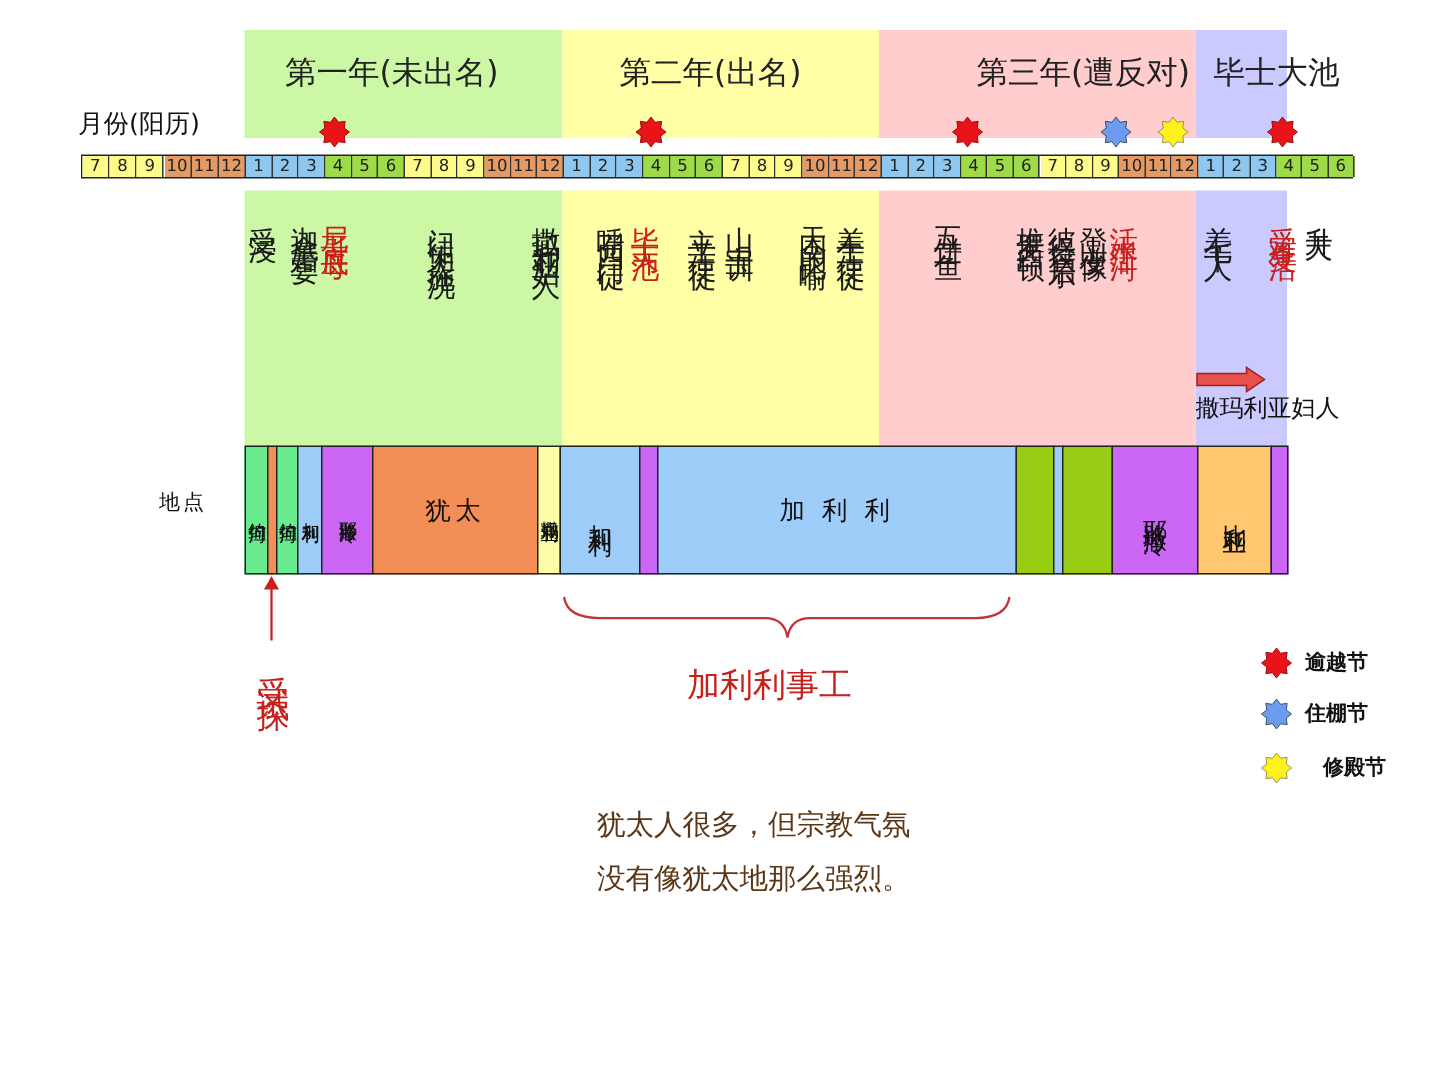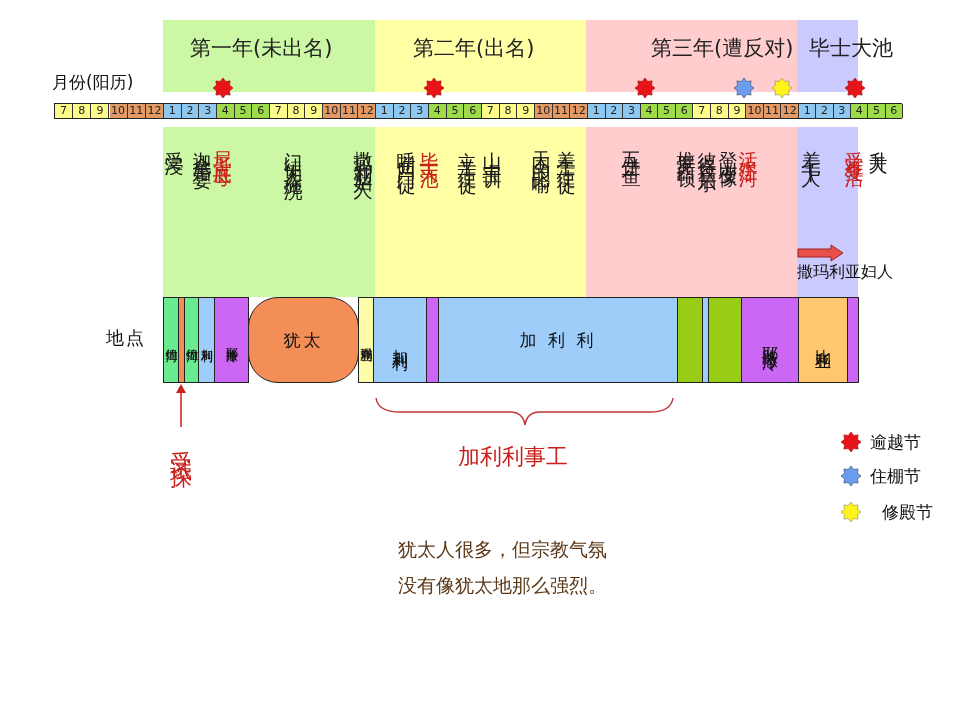--- a/index.html
+++ b/index.html
@@ -35,42 +35,42 @@
   .s-blue{background:#9fcdfa;}
   .s-purple{background:#cc66f5;}
   .s-lyellow{background:#fdfca8;}
   .s-olive{background:#99cc14;}
   .s-gold{background:#ffc870;}
   .focus-title{position:absolute;left:458px;top:442px;font-size:22px;color:#c8201c;white-space:nowrap;}
   .note{position:absolute;left:398px;font-size:19px;color:#5a3716;white-space:nowrap;margin-top:40px;}
   .temptation{position:absolute;left:169px;top:433px;writing-mode:vertical-rl;text-orientation:upright;
               font-size:22px;line-height:24px;letter-spacing:8px;color:#c8201c;}
   .legend-item{position:absolute;left:840px;height:24px;display:flex;align-items:center;}
-  .legend-item .lbl{margin-left:8px;font-size:17px;color:#111;}
+  .legend-item .lbl{margin-left:8px;font-size:14px;color:#111;font-weight:bold;}
 </style>
 </head>
 <body>
 
 <div class="band y1" style="left:163px;top:20px;width:212px;height:72px;"></div>
 <div class="band y2" style="left:375px;top:20px;width:211px;height:72px;"></div>
 <div class="band y3" style="left:586px;top:20px;width:211px;height:72px;"></div>
 <div class="band y4" style="left:797px;top:20px;width:61px;height:72px;"></div>
 
 <div class="band y1" style="left:163px;top:127px;width:212px;height:170px;"></div>
 <div class="band y2" style="left:375px;top:127px;width:211px;height:170px;"></div>
 <div class="band y3" style="left:586px;top:127px;width:211px;height:170px;"></div>
 <div class="band y4" style="left:797px;top:127px;width:61px;height:170px;"></div>
 
 <div class="year-title" style="left:190px;">第一年(未出名)</div>
 <div class="year-title" style="left:413px;">第二年(出名)</div>
 <div class="year-title" style="left:611px;margin-left:40px;">第三年(遭反对)</div>
 <div class="year-title" style="left:809px;">毕士大池</div>
 
 <div class="axis-label" style="left:52px;top:71px;">月份(阳历)</div>
-<div class="axis-label" style="left:106px;top:326px;font-size:18px;letter-spacing:2px;">地点</div>
+<div class="axis-label" style="left:106px;top:326px;font-size:14px;letter-spacing:2px;">地点</div>
 
 <svg class="star" style="left:212px;top:77px;" viewBox="0 0 22 22">
     <polygon points="21,11 17.5,13.7 18.1,18.1 13.7,17.5 11,21 8.3,17.5 3.9,18.1 4.5,13.7 1,11 4.5,8.3 3.9,3.9 8.3,4.5 11,1 13.7,4.5 18.1,3.9 17.5,8.3" fill="#e8141a" stroke="#900" stroke-width="0.6"></polygon>
   </svg>
 <svg class="star" style="left:423px;top:77px;" viewBox="0 0 22 22">
     <polygon points="21,11 17.5,13.7 18.1,18.1 13.7,17.5 11,21 8.3,17.5 3.9,18.1 4.5,13.7 1,11 4.5,8.3 3.9,3.9 8.3,4.5 11,1 13.7,4.5 18.1,3.9 17.5,8.3" fill="#e8141a" stroke="#900" stroke-width="0.6"></polygon>
   </svg>
 <svg class="star" style="left:634px;top:77px;" viewBox="0 0 22 22">
     <polygon points="21,11 17.5,13.7 18.1,18.1 13.7,17.5 11,21 8.3,17.5 3.9,18.1 4.5,13.7 1,11 4.5,8.3 3.9,3.9 8.3,4.5 11,1 13.7,4.5 18.1,3.9 17.5,8.3" fill="#e8141a" stroke="#900" stroke-width="0.6"></polygon>
   </svg>
@@ -170,21 +170,21 @@
   <div class="seg s-orange" style="left:178px;width:7px;"></div>
   <div class="seg s-mint" style="left:184px;width:15px;">
       <span class="vt">约但河</span>
     </div>
   <div class="seg s-blue" style="left:198px;width:17px;">
       <span class="vt">加利利</span>
     </div>
   <div class="seg s-purple" style="left:214px;width:35px;">
       <span class="vt">耶路撒冷</span>
     </div>
-  <div class="seg s-orange" style="left:248px;width:111px;border-radius:30px;">
+  <div class="seg s-orange" style="left:248px;width:111px;">
       <span class="ht">犹太</span>
     </div>
   <div class="seg s-lyellow" style="left:358px;width:16px;">
       <span class="vt">撒玛利亚</span>
     </div>
   <div class="seg s-blue" style="left:373px;width:54px;">
       <span class="vt-m">加利利</span>
     </div>
   <div class="seg s-purple" style="left:426px;width:13px;"></div>
   <div class="seg s-blue" style="left:438px;width:240px;">

